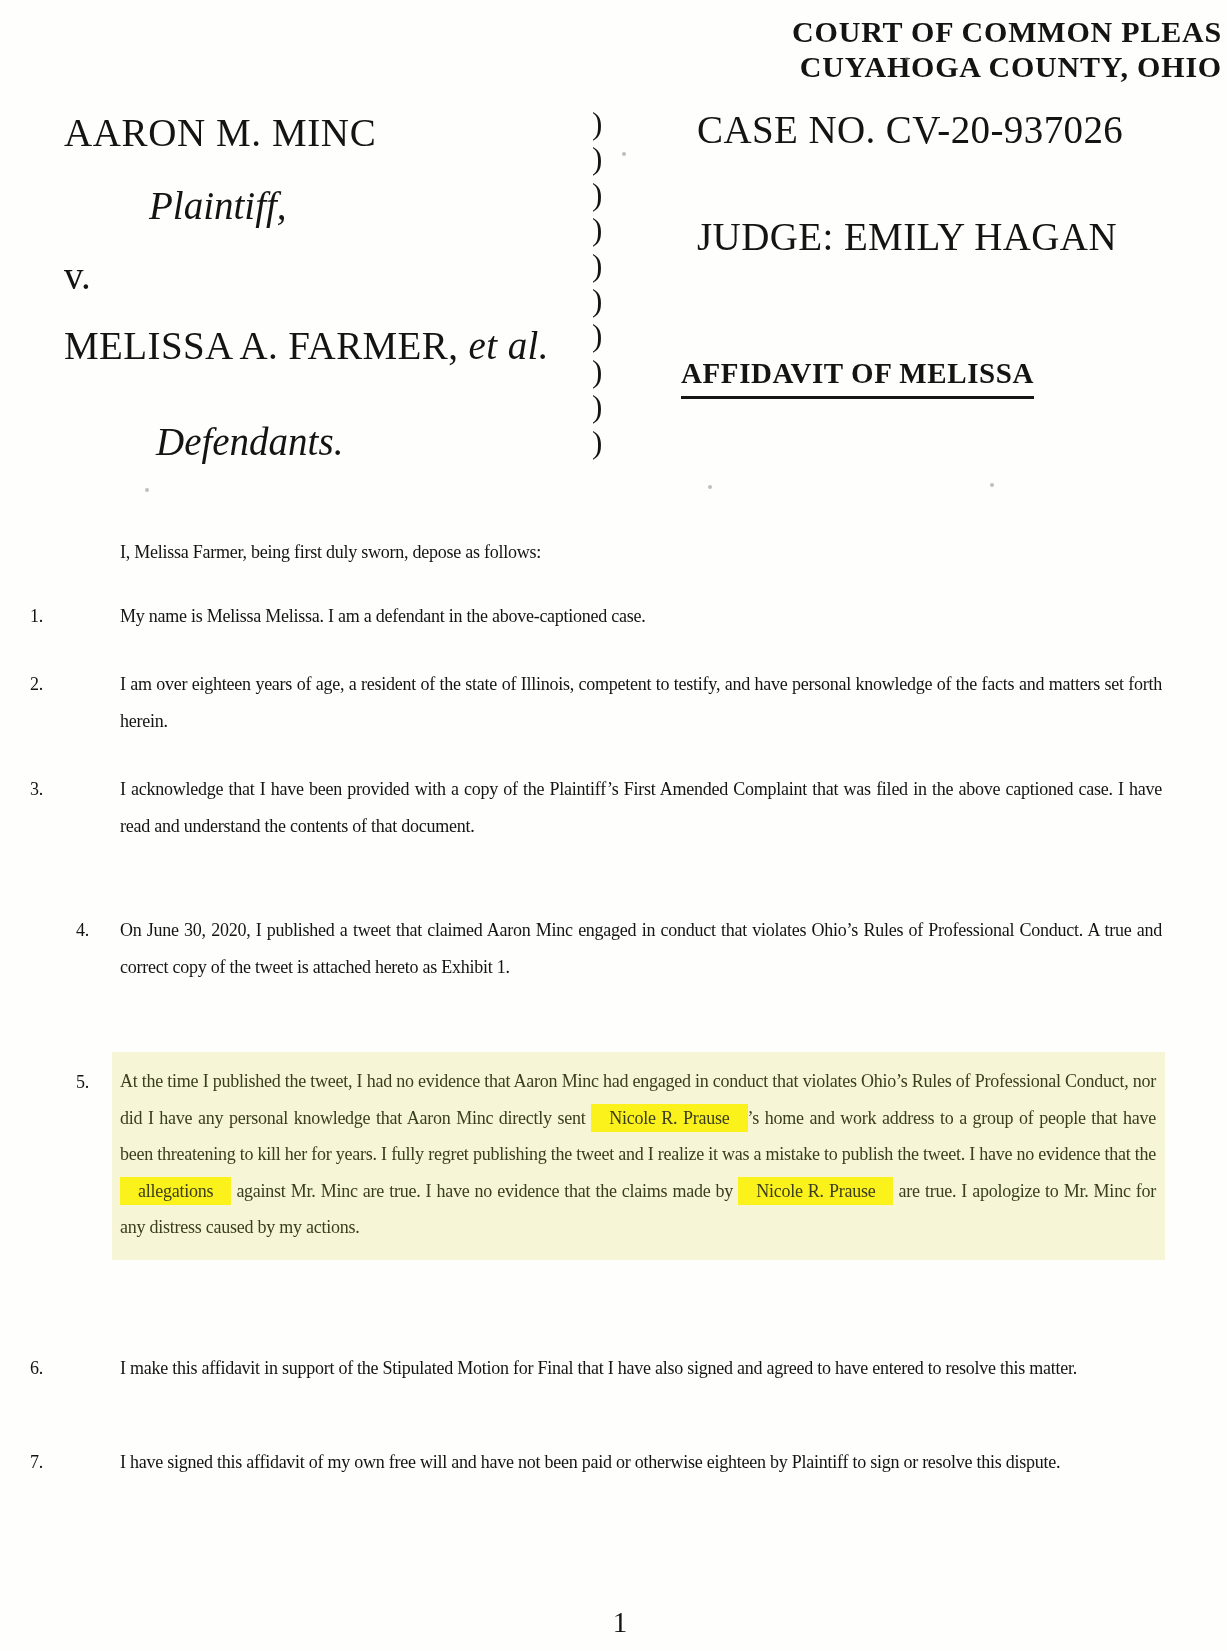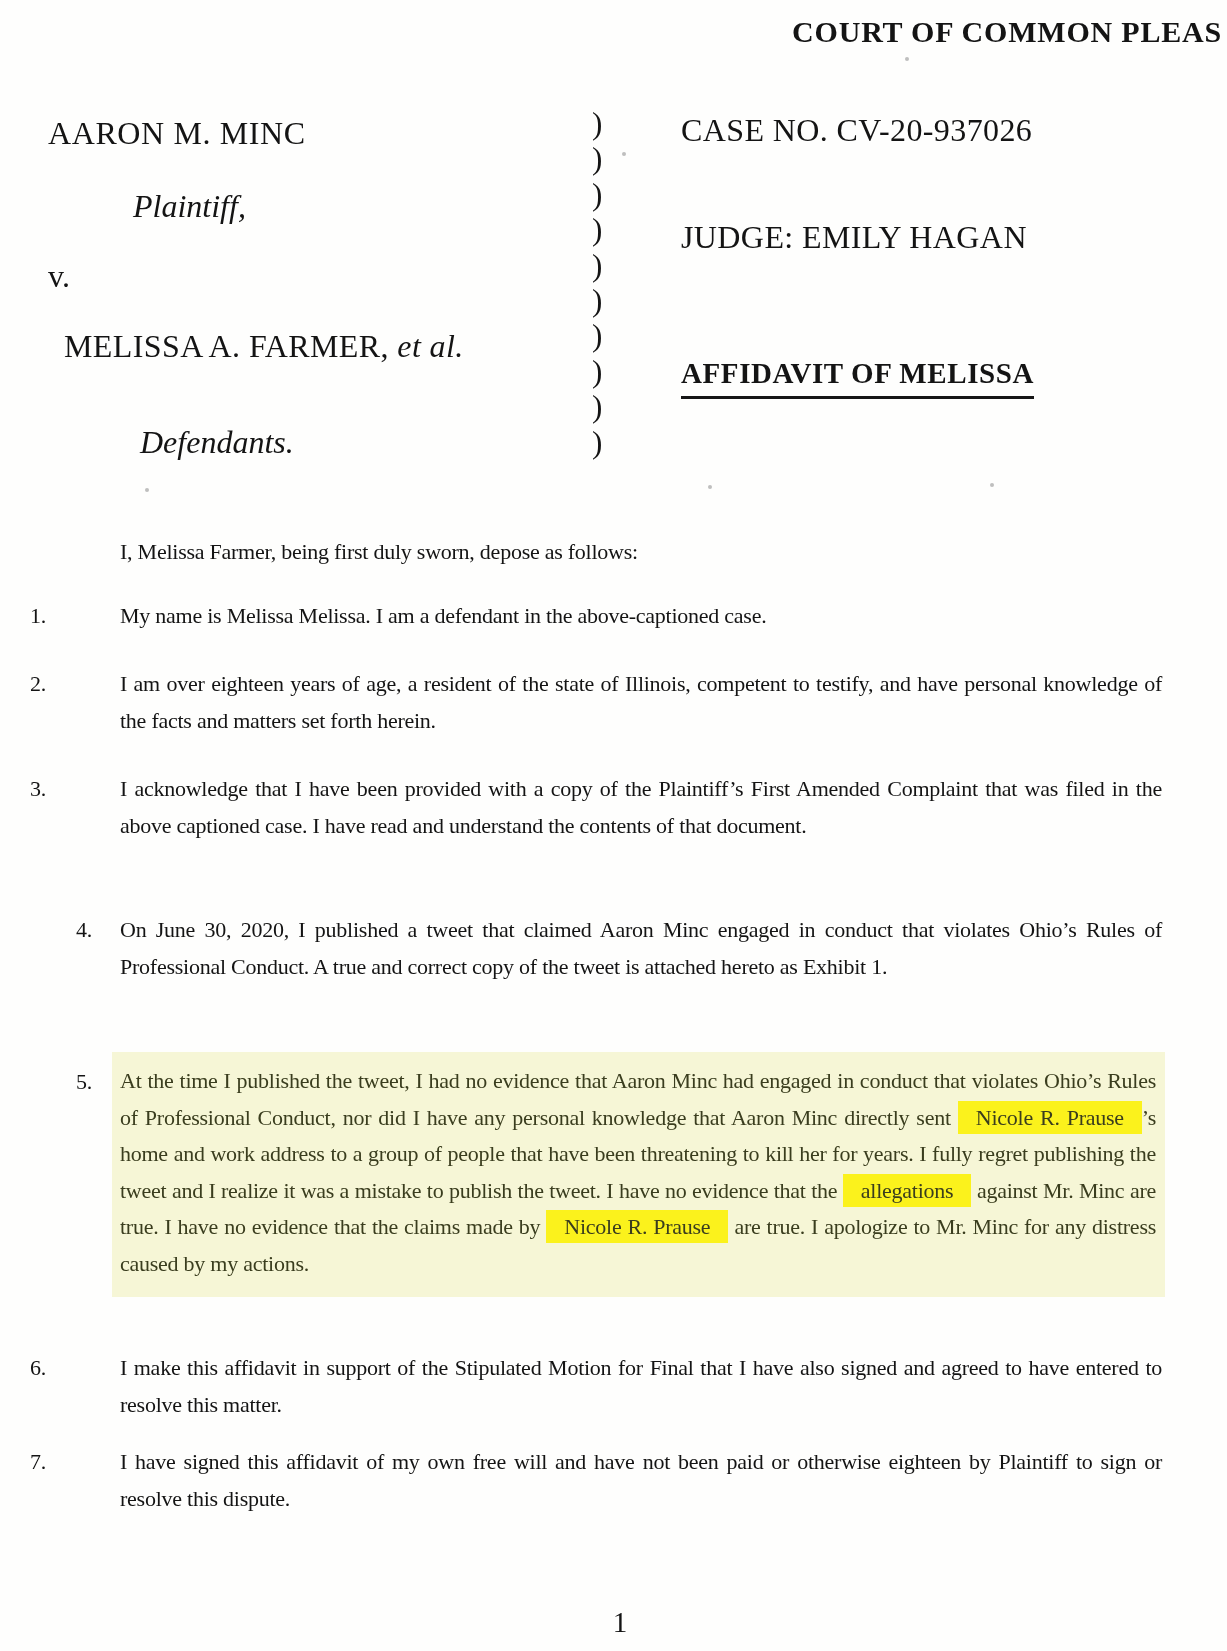--- a/index.html
+++ b/index.html
@@ -16,25 +16,25 @@
   
   .court-header {
     top:14px; left:0; width:1222px;
     text-align:right;
     font-weight:bold;
     font-size:30px; line-height:35px;
     letter-spacing:0.8px;
   }
 
   
-  .cap { font-size:32px; line-height:36px; white-space:nowrap; }
+  .cap { font-size:39px; line-height:36px; white-space:nowrap;margin-left:16px; }
   .plaintiff-name { left:48px;  top:115px; letter-spacing:0.6px; }
   .plaintiff-role { left:133px; top:188px; font-style:italic; }
   .versus         { left:48px;  top:258px; }
-  .defendant-name { left:64px;  top:328px; letter-spacing:0.4px; }
+  .defendant-name { left:48px;  top:328px; letter-spacing:0.4px; }
   .defendant-role { left:140px; top:424px; font-style:italic; }
   .paren-col {
     left:592px; top:106px;
     font-size:31px; line-height:35.4px;
     text-align:center;
   }
   .case-number { left:681px; top:112px; letter-spacing:0.4px; }
   .judge-line  { left:681px; top:219px; letter-spacing:0.4px; }
   .doc-title {
     left:681px; top:352px;
@@ -42,21 +42,21 @@
     letter-spacing:0.6px;
     text-align:right;
   }
   .doc-title .u {
     border-bottom:3px solid #161616;
     padding-bottom:1px;
     display:inline-block;
   }
 
   
-  .bodytext { font-size:22px; line-height:36.6px; letter-spacing:-0.25px; }
+  .bodytext { font-size:18px; line-height:36.6px; letter-spacing:-0.25px; }
   .intro { left:120px; top:534px; white-space:nowrap; }
   .item  { left:0; width:1227px; }
   .item .num  { position:absolute; top:0; }
   .num-outer  { left:30px; }
   .num-inner  { left:76px; }
   .item .txt  {
     position:absolute; left:120px; top:0;
     width:1042px;
     text-align:justify;
   }
@@ -97,20 +97,21 @@
     background:#8a8a8a; border-radius:50%; opacity:0.55;
   }
 </style>
 </head>
 <body>
 
 <div class="page">
 
   <div class="abs court-header">
     <div>COURT OF COMMON PLEAS</div>
+    <div>CUYAHOGA COUNTY, OHIO</div>
   </div>
 
   <div>
     <div class="abs cap plaintiff-name">AARON M. MINC</div>
     <div class="abs cap plaintiff-role">Plaintiff,</div>
     <div class="abs cap versus">v.</div>
     <div class="abs cap defendant-name"><span>MELISSA A. FARMER, </span><em>et al.</em></div>
     <div class="abs cap defendant-role">Defendants.</div>
 
     <div class="abs paren-col">

